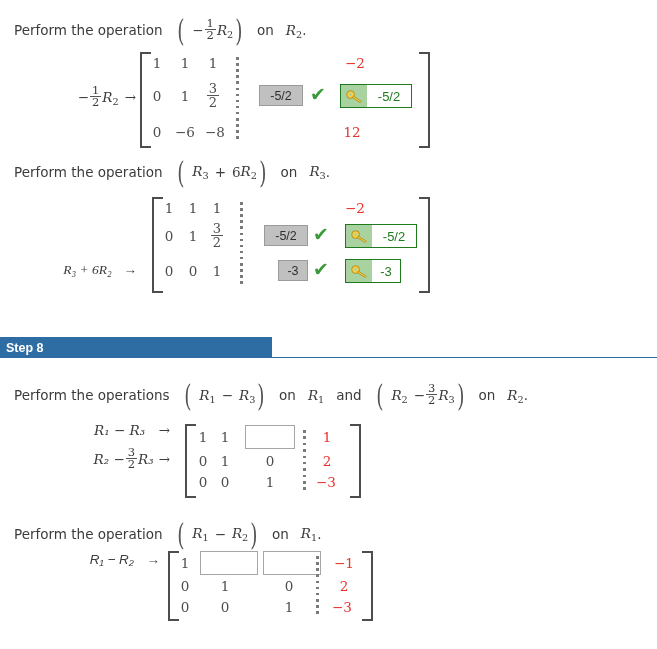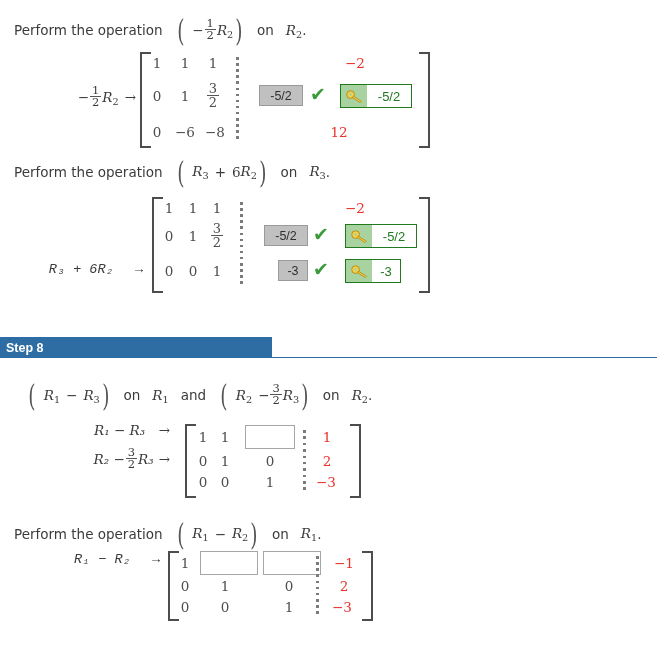--- a/index.html
+++ b/index.html
@@ -234,21 +234,21 @@
   <div class="cell" style="left:202px; top:82px; width:22px;">
     <span class="frac" style="font-size:13px;">
       <span class="num">3</span>
       <span class="den">2</span>
     </span>
   </div>
 
   <div class="cell" style="left:146px; top:124px; width:22px;">0</div>
   <div class="cell" style="left:170px; top:124px; width:30px;">−6</div>
   <div class="cell" style="left:200px; top:124px; width:30px;">−8</div>
-  <div class="cell red" style="left:284px; top:124px; width:110px;">12</div>
+  <div class="cell red" style="left:297px; top:124px; width:110px;">12</div>
 
   <div class="dots" style="left:236px; top:57px; height:82px;">
     <i></i>
       <i></i>
       <i></i>
       <i></i>
       <i></i>
       <i></i>
       <i></i>
       <i></i>
@@ -291,21 +291,21 @@
     <span class="sp"></span>
   <span>on</span>
   <span class="sp"></span>
     <span class="sp"></span>
   <span class="mv"><span>R</span><sub>3</sub></span>
     <span>.</span>
 </div>
 
 <div class="mblock" style="left:0px; top:0px;">
 
-  <div class="rowlabels" style="left:48px; top:262px; width:95px; font-family:Liberation Mono, monospace; font-style:italic;">
+  <div class="rowlabels" style="left:42px; top:262px; width:95px; font-family:Liberation Serif, serif; font-style:italic;">
     <span>R₃ + 6R₂</span>
     <span style="display:inline-block;width:5px"></span>
     <span style="font-style:normal">→</span>
   </div>
 
   <div class="bracket-l" style="left:152px; top:197px; height:92px;"></div>
   <div class="bracket-r" style="left:419px; top:197px; height:92px;"></div>
 
   <div class="cell" style="left:158px; top:200px; width:22px;">1</div>
   <div class="cell" style="left:182px; top:200px; width:22px;">1</div>
@@ -366,20 +366,21 @@
       </svg>
     </span>
     <span class="kval">-3</span>
   </div>
 </div>
 
 <div class="stephdr" style="left:0px; top:337px; width:272px; height:21px;">Step 8</div>
 <div class="steprule" style="left:272px; top:357px; width:385px;"></div>
 
 <div class="prompt" style="left:14px; top:383px;">
+  <span>Perform the operations</span>
   <span class="sp"></span>
     <span class="sp"></span>
   <span class="paren">(</span>
   <span class="sp"></span>
   <span class="mv"><span>R</span><sub>1</sub></span>
   <span class="sp"></span>
   <span>−</span>
   <span class="sp"></span>
   <span class="mv"><span>R</span><sub>3</sub></span>
   <span class="paren">)</span>
@@ -481,21 +482,21 @@
     <span class="sp"></span>
   <span>on</span>
   <span class="sp"></span>
     <span class="sp"></span>
   <span class="mv"><span>R</span><sub>1</sub></span>
     <span>.</span>
 </div>
 
 <div class="mblock" style="left:0px; top:0px;">
 
-  <div class="rowlabels" style="left:70px; top:552px; width:90px; font-family:Liberation Mono, monospace; font-style:italic;">
+  <div class="rowlabels" style="left:70px; top:552px; width:90px; font-family:Liberation Sans, sans-serif; font-style:italic;">
     <span>R₁ − R₂</span>
     <span style="display:inline-block;width:5px"></span>
     <span style="font-style:normal">→</span>
   </div>
 
   <div class="bracket-l" style="left:168px; top:551px; height:66px;"></div>
   <div class="bracket-r" style="left:362px; top:551px; height:66px;"></div>
 
   <div class="cell" style="left:174px; top:555px; width:22px;">1</div>
   <div class="inputbox" style="left:200px; top:551px; width:58px; height:24px;"></div>

